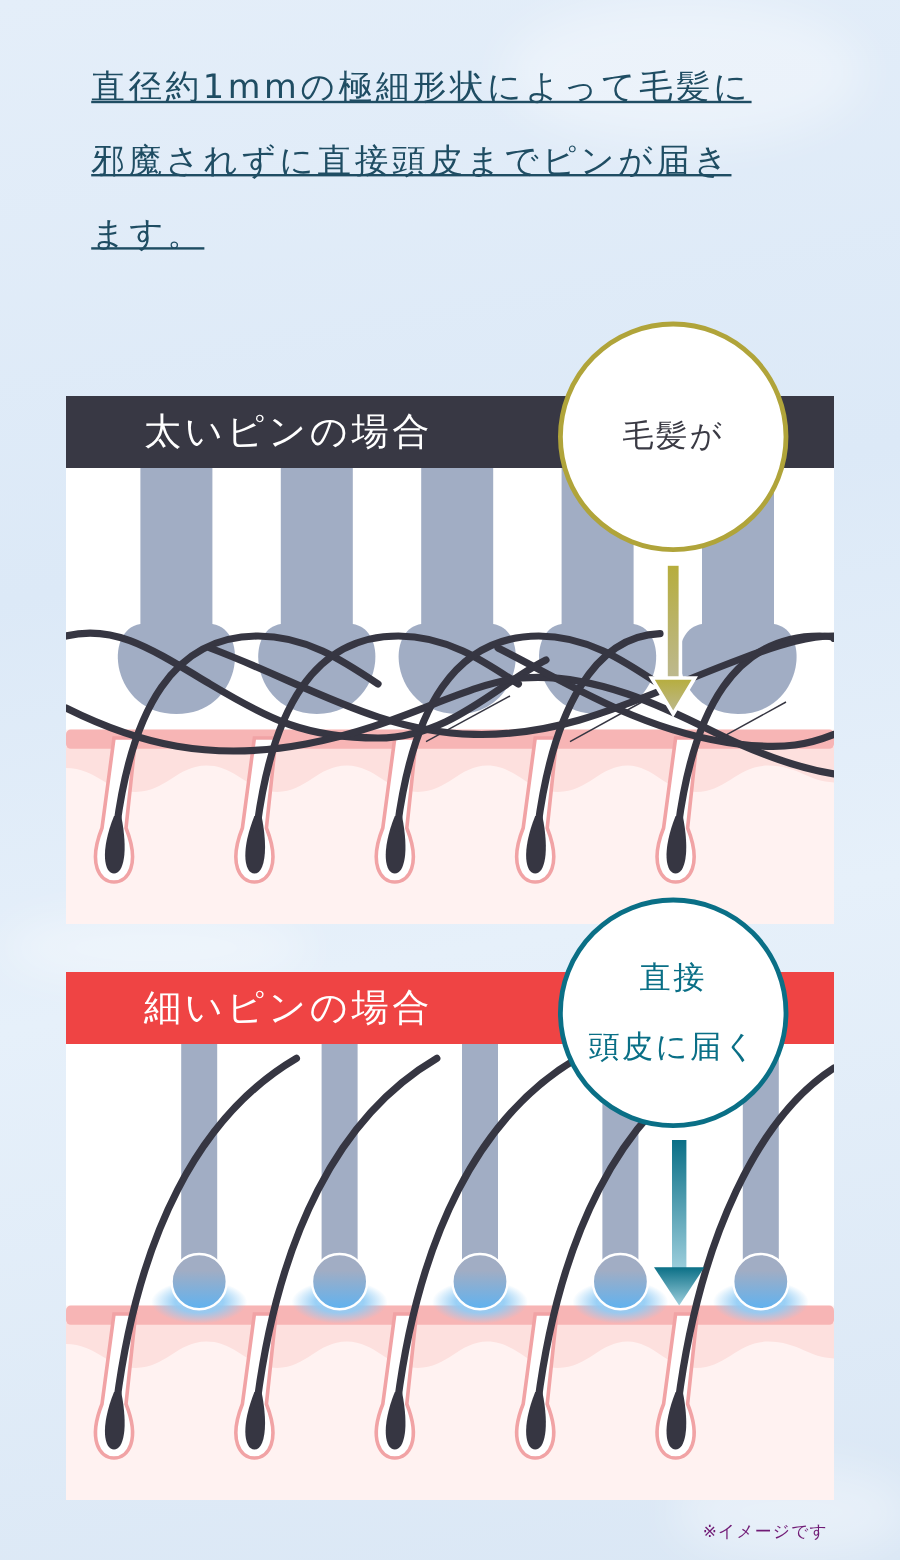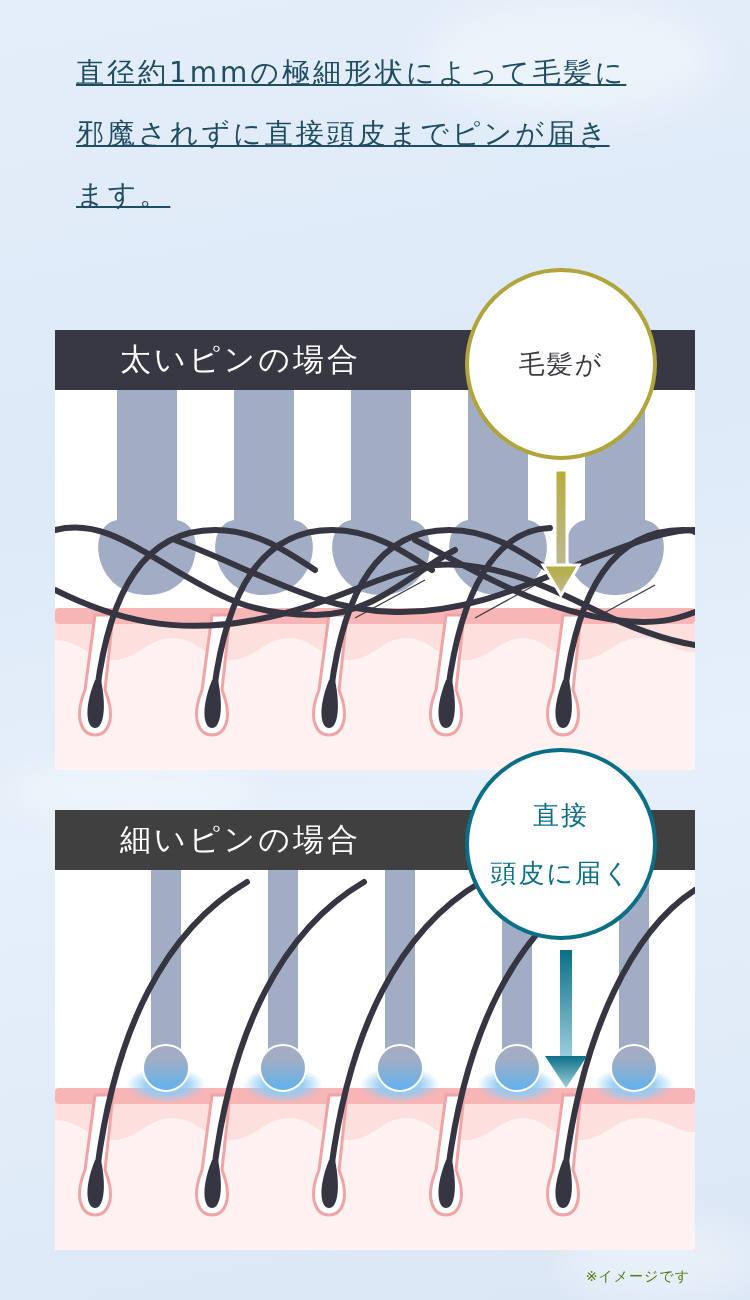--- a/index.html
+++ b/index.html
@@ -23,21 +23,21 @@
     .panel-body { position: absolute; left: 0; top: 60px; width: 640px; background: #ffffff; overflow: hidden; }
     .panel-body svg { display: block; }
     .bubble {
       position: absolute; width: 192px; height: 192px; border-radius: 50%;
       background: #fff; box-sizing: border-box;
       display: flex; flex-direction: column; align-items: center; justify-content: center;
       font-size: 26px; line-height: 38px; letter-spacing: 2px; text-align: left;
     }
     .bubble span { display: block; }
     .note {
-      position: absolute; right: 60px; top: 1268px; font-size: 14px; color: #4d7c0f;
+      position: absolute; right: 60px; top: 1268px; font-size: 14px; color: #701a75;
       letter-spacing: 1px;
     }
   </style>
 </head>
 <body>
 
 <div class="bg-streak" style="left:420px;top:0px;width:300px;height:120px;"></div>
 <div class="bg-streak" style="left:0px;top:760px;width:260px;height:60px;"></div>
 <div class="bg-streak" style="left:560px;top:1220px;width:200px;height:80px;"></div>
 
@@ -115,21 +115,21 @@
         <path d="M488 175 L524 175 L506 205 Z" fill="url(#goldArrow)" stroke="#fff" stroke-width="3"></path>
       </g>
     </svg>
   </div>
   <div class="bubble" style="left:410px;top:-62px;border:4px solid #b0a43a;color:#3a3a44;">
     <span>毛髪が</span>
   </div>
 </div>
 
 <div class="panel" style="top:810px;height:440px;">
-  <div class="panel-header" style="background:#404040;">
+  <div class="panel-header" style="background:#ef4444;">
     <span>細いピンの場合</span>
   </div>
   <div class="panel-body" style="height:380px;">
     <svg width="640" height="380" viewBox="0 0 640 380">
       <defs>
         <radialGradient id="glow" cx="0.5" cy="0.5" r="0.5">
           <stop offset="0.5" stop-color="#8fcbf5" stop-opacity="0.9"></stop>
           <stop offset="1" stop-color="#8fcbf5" stop-opacity="0"></stop>
         </radialGradient>
         <linearGradient id="tipGrad" x1="0" y1="0" x2="0" y2="1">

